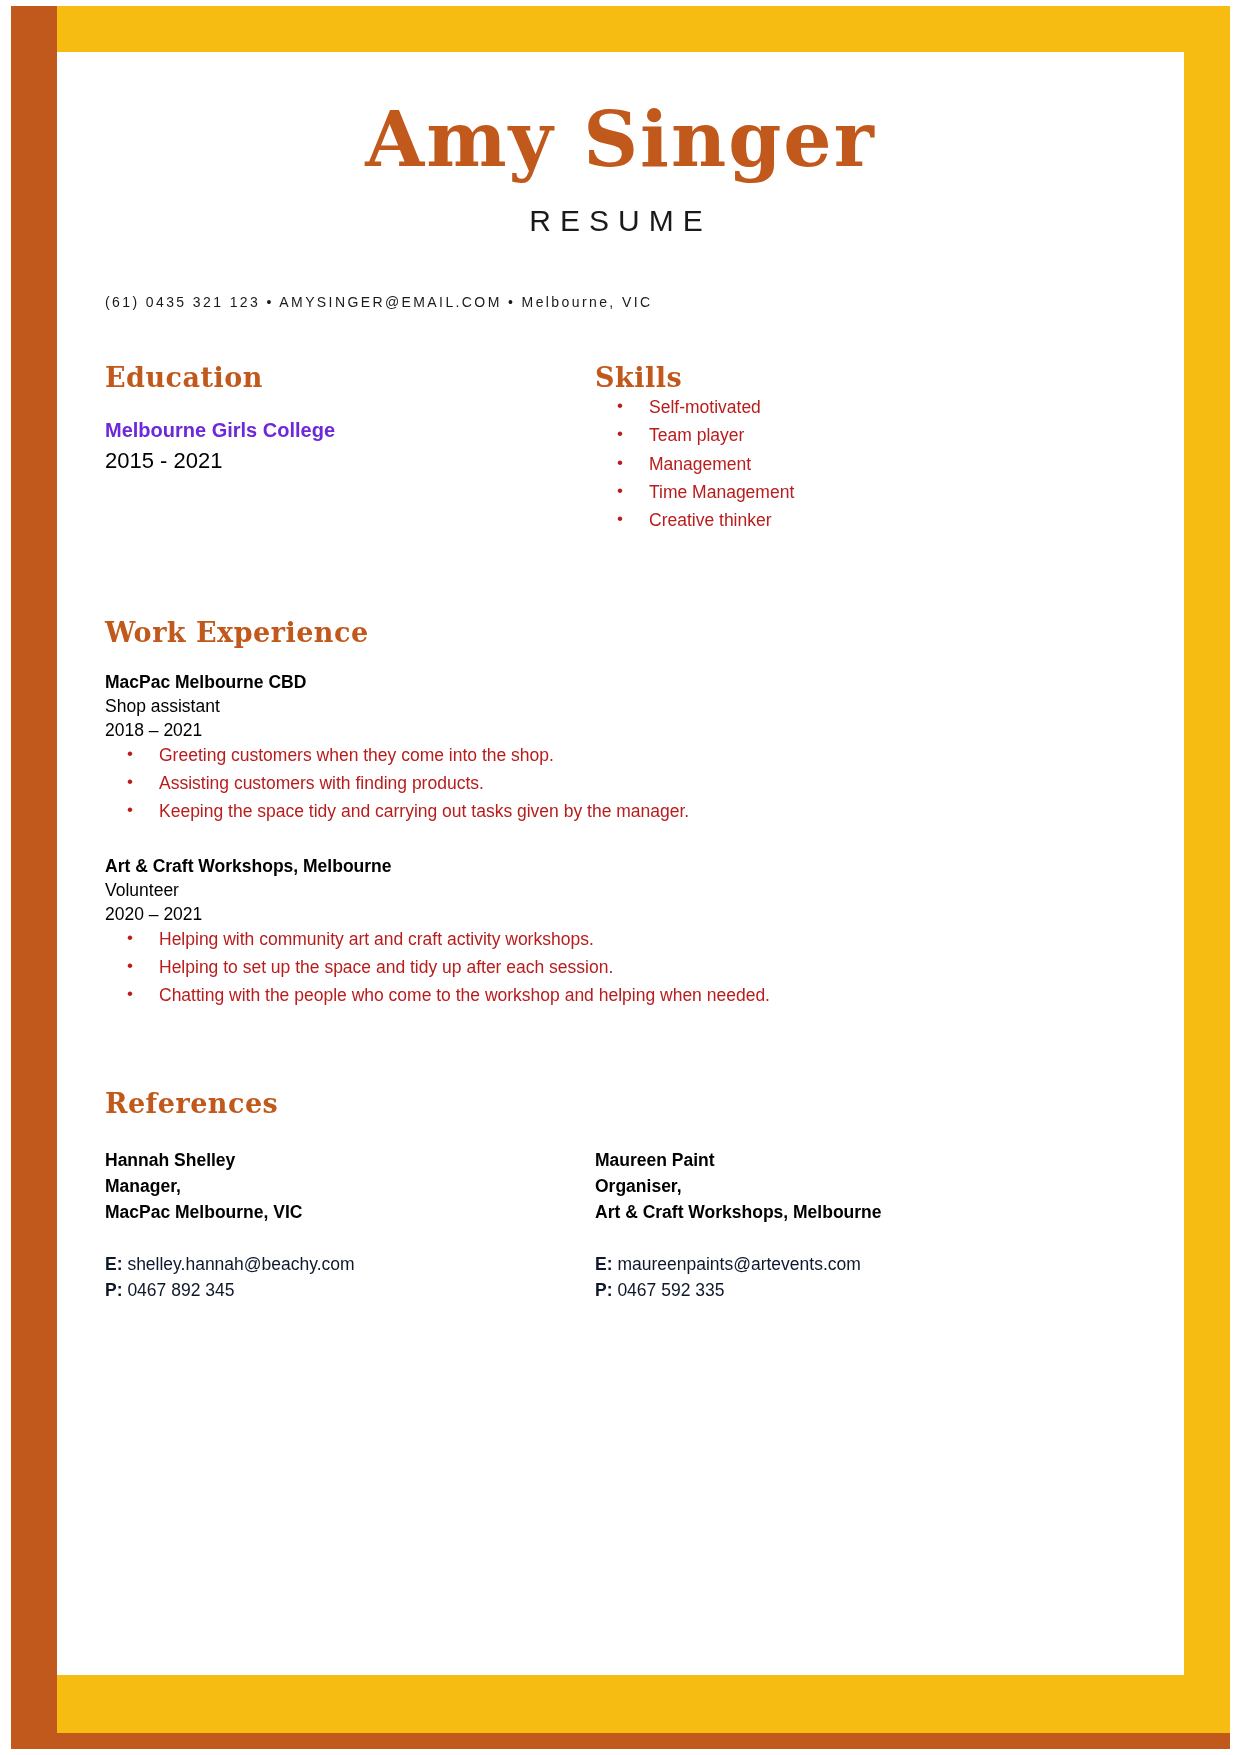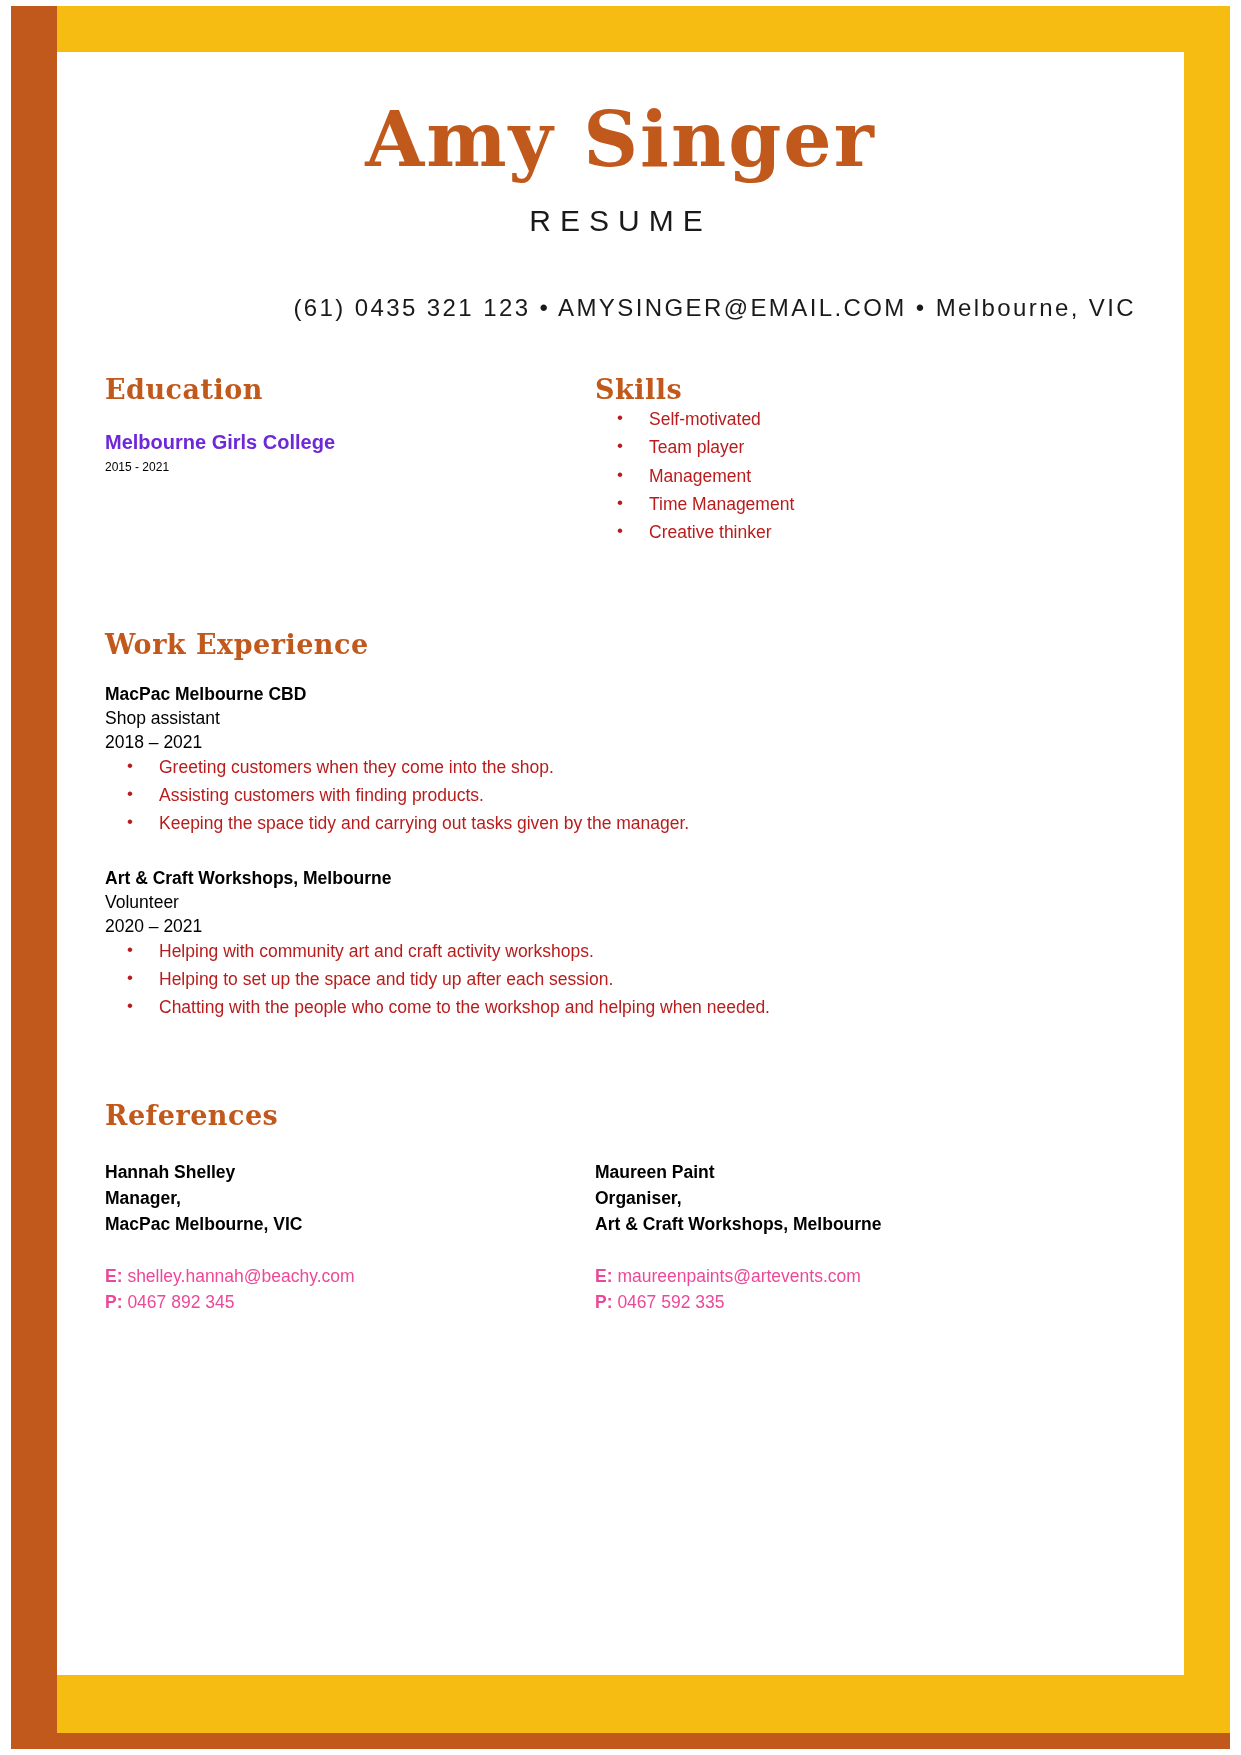--- a/index.html
+++ b/index.html
@@ -73,23 +73,23 @@
   }
   .subtitle {
     text-align: center;
     color: #1a1a1a;
     font-size: 30px;
     letter-spacing: 9px;
     font-weight: 400;
     margin: 26px 0 0 0;
   }
   .contact {
-    text-align: right;
+    text-align: left;
     color: #1a1a1a;
-    font-size: 24px;
+    font-size: 14px;
     letter-spacing: 2.4px;
     margin: 56px 0 1px 0;
     white-space: nowrap;
   }
 
   .section-title {
     color: #c1581c;
     font-family: "DejaVu Serif", serif;
     font-weight: bold;
     font-size: 27px;
@@ -105,21 +105,21 @@
   .col-left  { width: 490px; }
   .col-right { width: 520px; padding-left: 0px; }
 
   .edu-school {
     font-weight: bold;
     font-size: 20px;
     color: #6d28d9;
     margin-top: 26px;
   }
   .edu-years {
-    font-size: 12px;
+    font-size: 22px;
     color: #000;
     margin-top: 6px;
   }
 
   ul.bul {
     list-style: none;
     margin: 0;
     padding: 0;
   }
   ul.bul li {
@@ -167,21 +167,21 @@
   .ref-col { width: 490px; }
   .ref-name, .ref-role, .ref-org {
     font-weight: bold;
     font-size: 17.5px;
     color: #000;
     line-height: 1.50;
   }
   .ref-contact { margin-top: 25px; }
   .ref-line {
     font-size: 17.5px;
-    color: #ec4899;
+    color: #0f172a;
     line-height: 1.50;
   }
   .ref-line b { font-weight: bold; }
 </style>
 </head>
 <body>
 
 <div class="page">
 
   <div class="frame-outer"></div>

